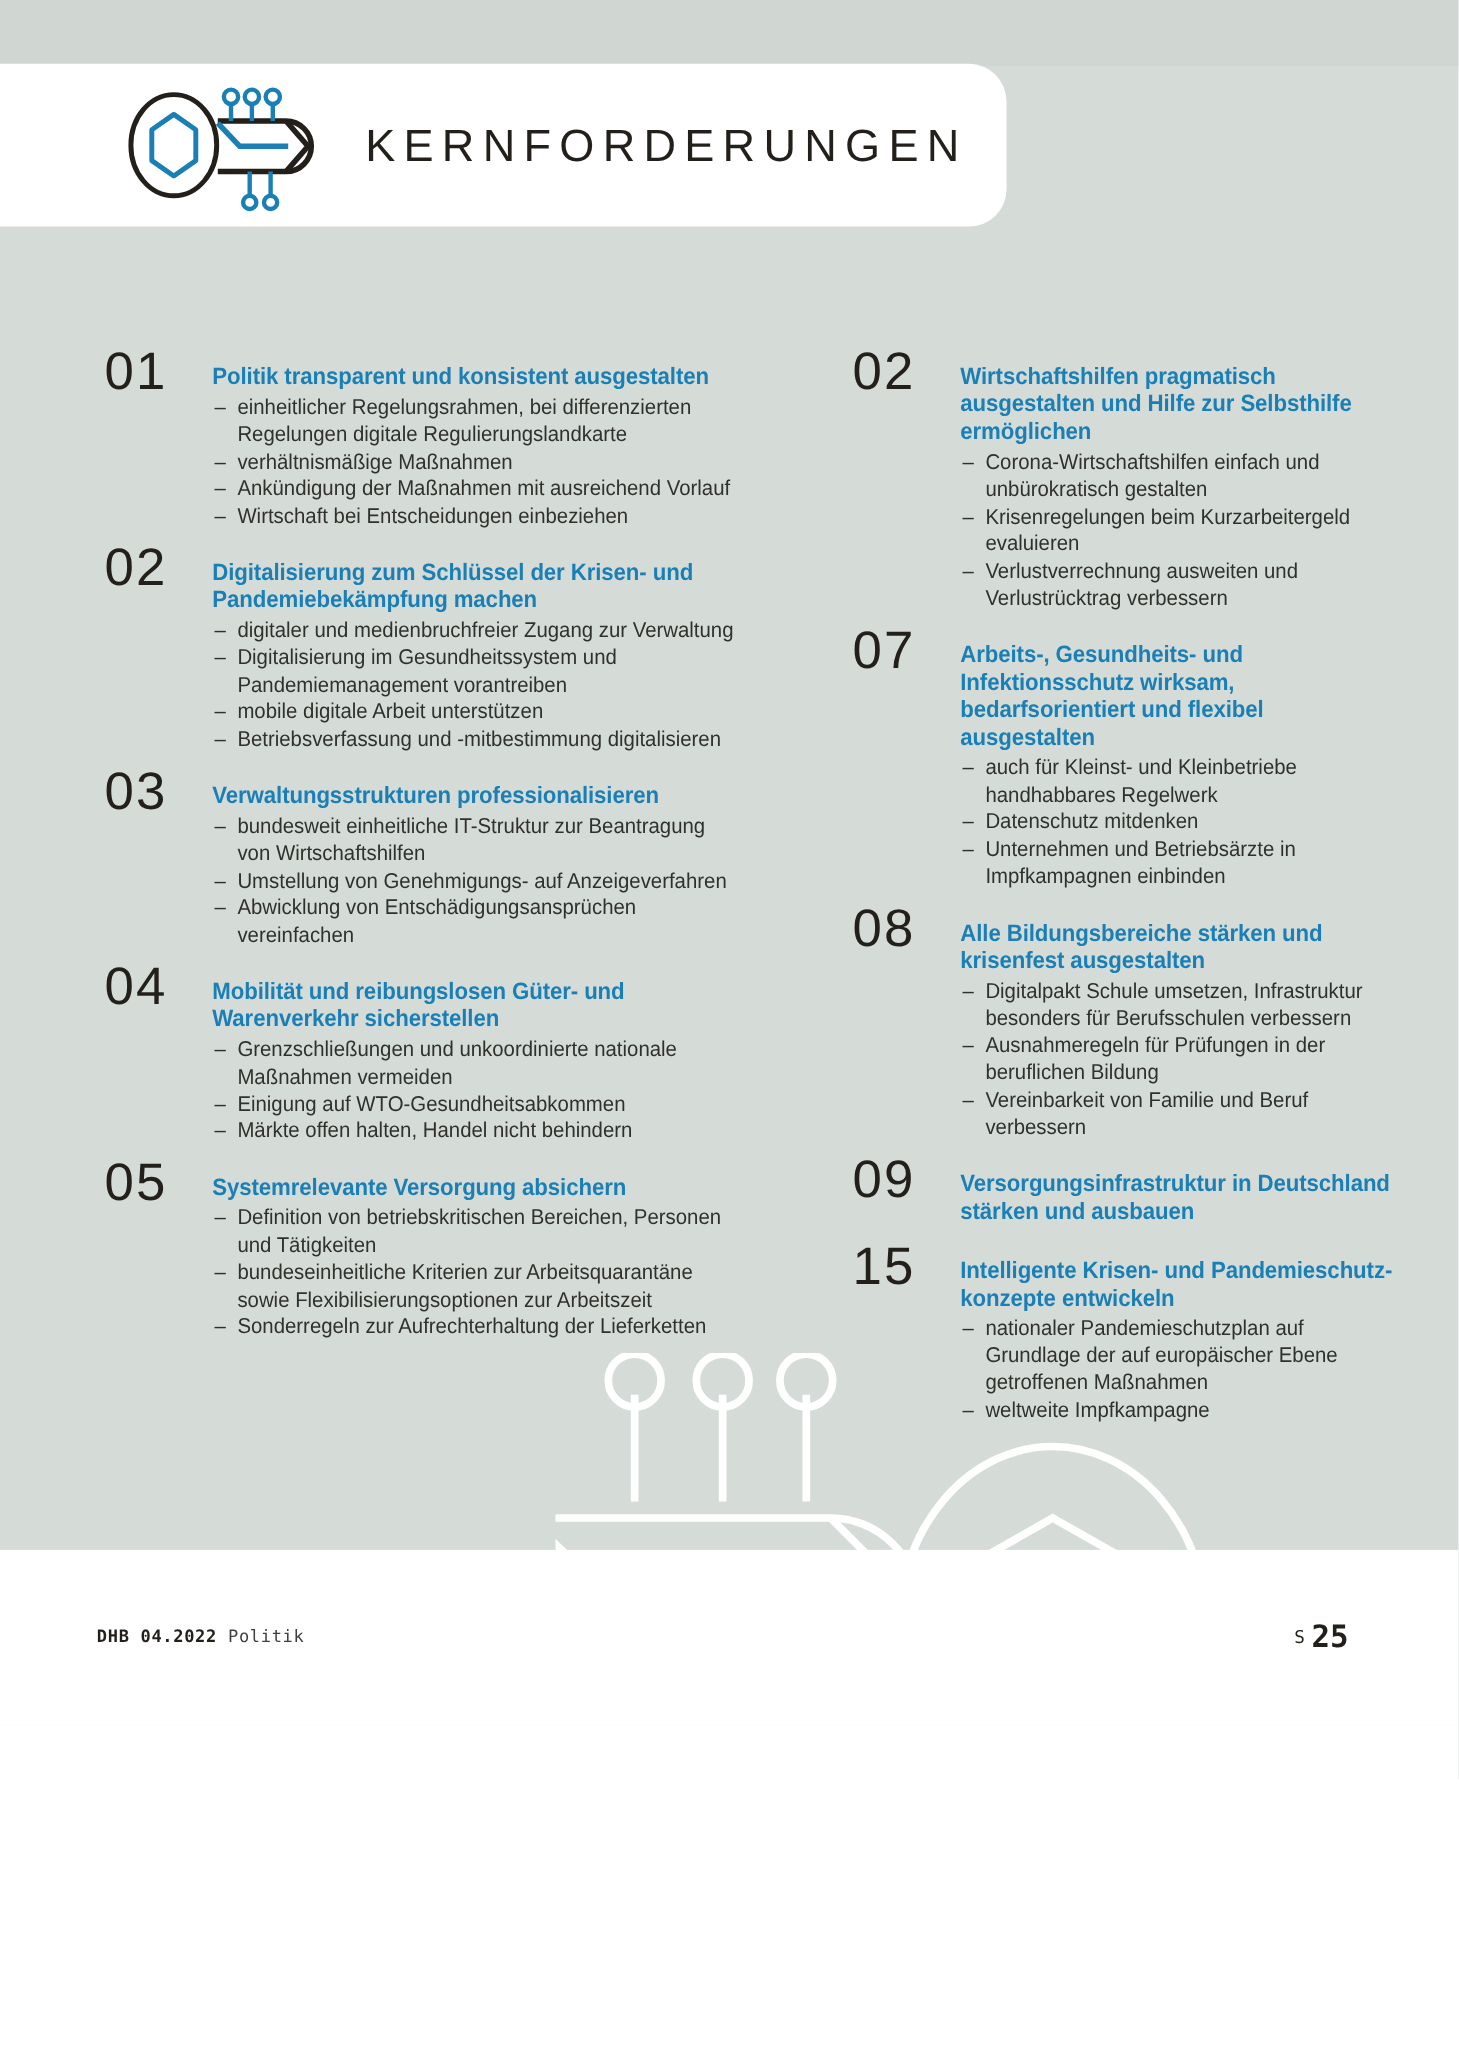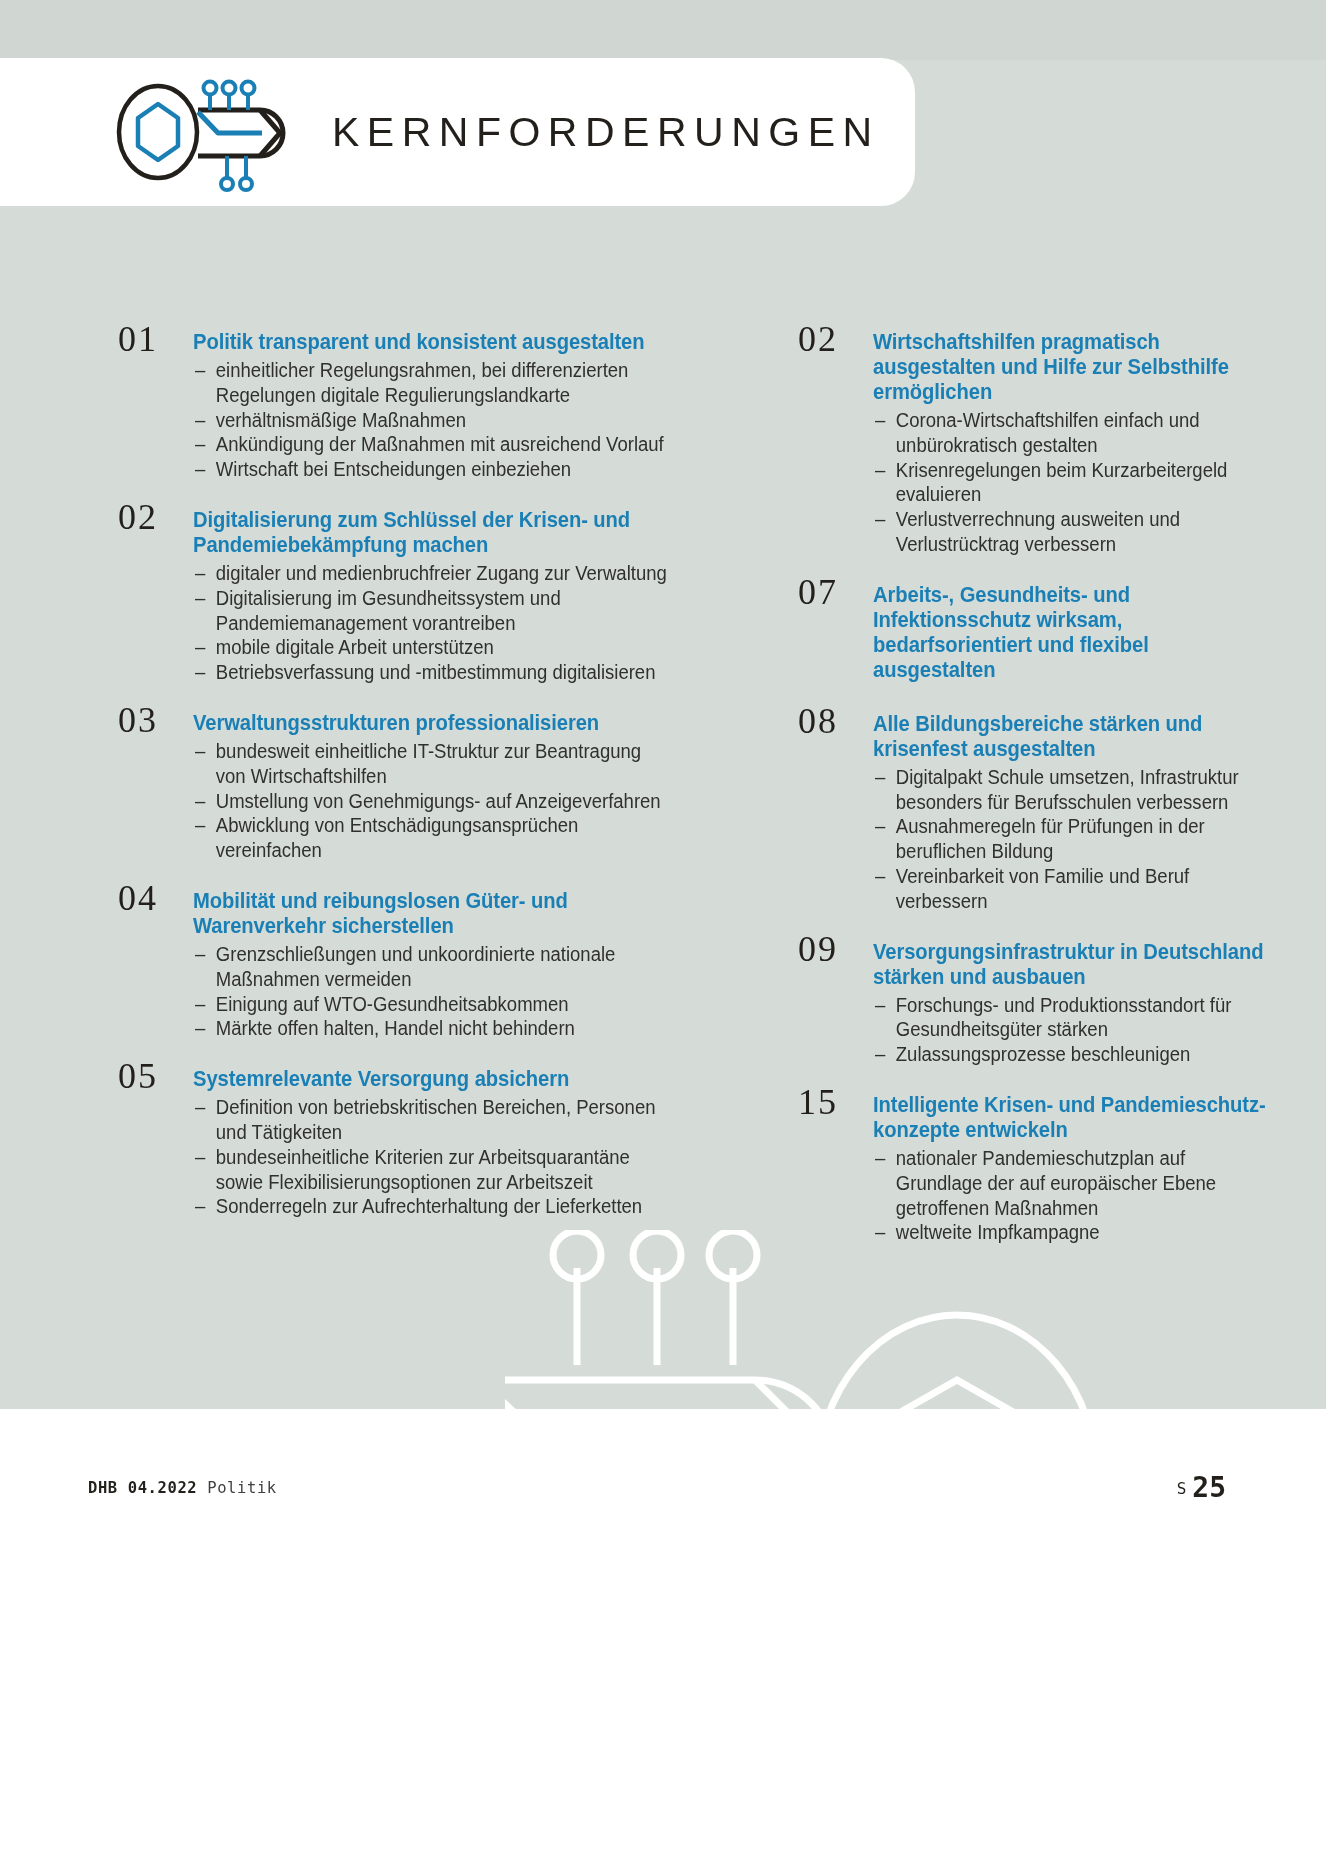--- a/index.html
+++ b/index.html
@@ -67,27 +67,27 @@
 
   .item {
     display: flex;
     align-items: flex-start;
     margin-bottom: 26px;
   }
   .item-num {
     flex: 0 0 auto;
     width: 86px;
     margin-right: 12px;
-    text-align: center;
-    font-size: 36px;
+    text-align: left;
+    font-size: 48px;
     line-height: 40px;
     font-weight: 300;
     letter-spacing: 2px;
     color: #231f1a;
-    font-family: Liberation Serif, serif;
+    font-family: Liberation Sans, sans-serif;
     position: relative;
     top: -11px;
   }
   .item-body { flex: 1 1 auto; }
   .item-title {
     color: #1a7fb5;
     font-weight: bold;
     font-size: 21.5px;
     line-height: 25px;
     letter-spacing: -0.1px;
@@ -289,43 +289,44 @@
             <li>Krisenregelungen beim Kurzarbeitergeld evaluieren</li>
             <li>Verlustverrechnung ausweiten und Verlustrücktrag verbessern</li>
           </ul>
         </div>
       </div>
 
       <div class="item">
         <div class="item-num">07</div>
         <div class="item-body">
           <p class="item-title">Arbeits-, Gesundheits- und Infektionsschutz wirksam, bedarfsorientiert und flexibel ausgestalten</p>
+          <ul class="bullets">
+            <li>auch für Kleinst- und Kleinbetriebe handhabbares Regelwerk</li>
+            <li>Datenschutz mitdenken</li>
+            <li>Unternehmen und Betriebsärzte in Impfkampagnen einbinden</li>
+          </ul>
         </div>
       </div>
 
       <div class="item">
         <div class="item-num">08</div>
         <div class="item-body">
           <p class="item-title">Alle Bildungsbereiche stärken und krisenfest ausgestalten</p>
           <ul class="bullets">
             <li>Digitalpakt Schule umsetzen, Infrastruktur besonders für Berufsschulen verbessern</li>
             <li>Ausnahmeregeln für Prüfungen in der beruflichen Bildung</li>
             <li>Vereinbarkeit von Familie und Beruf verbessern</li>
           </ul>
         </div>
       </div>
 
       <div class="item">
         <div class="item-num">09</div>
         <div class="item-body">
           <p class="item-title">Versorgungsinfrastruktur in Deutschland stärken und ausbauen</p>
-          <ul class="bullets">
-            <li>Forschungs- und Produktionsstandort für Gesundheitsgüter stärken</li>
-            <li>Zulassungsprozesse beschleunigen</li>
-          </ul>
         </div>
       </div>
 
       <div class="item">
         <div class="item-num">15</div>
         <div class="item-body">
           <p class="item-title">Intelligente Krisen- und Pandemieschutz- konzepte entwickeln</p>
           <ul class="bullets">
             <li>nationaler Pandemieschutzplan auf Grundlage der auf europäischer Ebene getroffenen Maßnahmen</li>
             <li>weltweite Impfkampagne</li>

